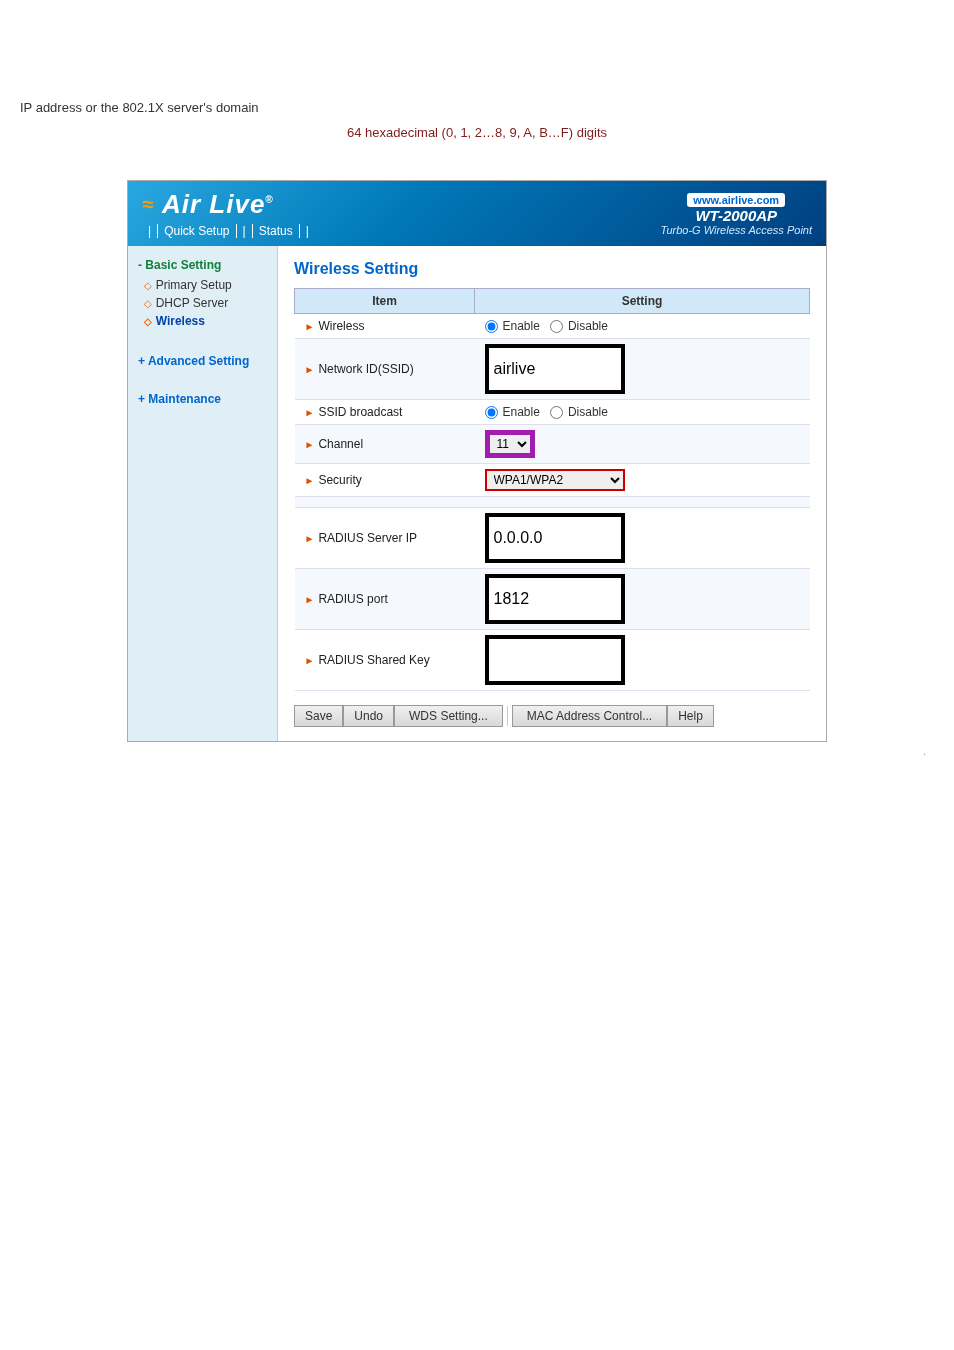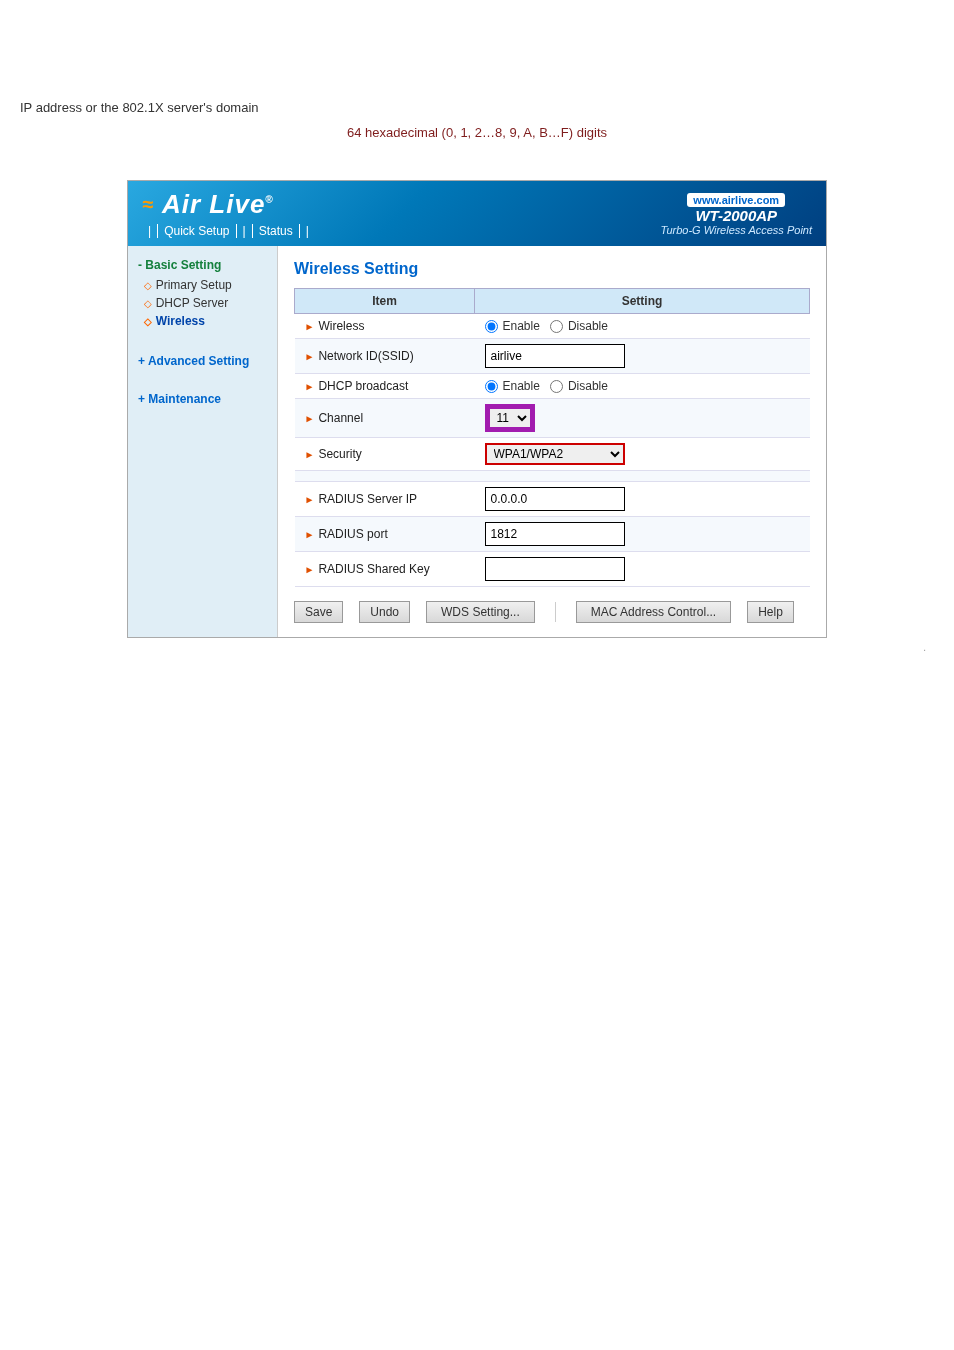--- a/index.html
+++ b/index.html
@@ -241,43 +241,43 @@
     }
 
     .radio-group label {
       display: flex;
       align-items: center;
       gap: 5px;
       cursor: pointer;
     }
 
     .text-input {
-      border: 1px solid #000000;
-      padding: 4px 5px;
-      font-size: 12px;
+      border: 4px solid #000000;
+      padding: 12px 5px;
+      font-size: 16px;
       width: 140px;
     }
 
     select.chan-select {
       border: 5px solid #a21caf;
       font-size: 12px;
       padding: 1px 3px;
       width: 50px;
     }
 
     select.security-select {
       border: 2px solid #cc0000;
       font-size: 12px;
       padding: 1px 3px;
       width: 140px;
     }
 
     .button-bar {
       display: flex;
-      gap: 16px;
+      gap: 0;
       align-items: center;
       margin-top: 10px;
     }
 
     .btn {
       border: 1px solid #999;
       background: linear-gradient(to bottom, #f0f0f0, #d8d8d8);
       font-size: 12px;
       padding: 3px 10px;
       cursor: pointer;
@@ -397,21 +397,21 @@
             </td>
             <td>
               <input type="text" class="text-input" value="airlive" style="">
             </td>
           </tr>
 
           <tr>
             <td>
               <div class="row-label">
                 <span class="arrow-icon">►</span>
-                <span>DHCP broadcast</span>
+                <span>SSID broadcast</span>
               </div>
             </td>
             <td>
               <div class="radio-group">
                 <label>
                   <input type="radio" name="ssid_broadcast" value="Enable" checked="" style="">
                   <span>Enable</span>
                 </label>
                 <label>
                   <input type="radio" name="ssid_broadcast" value="Disable" style="">

